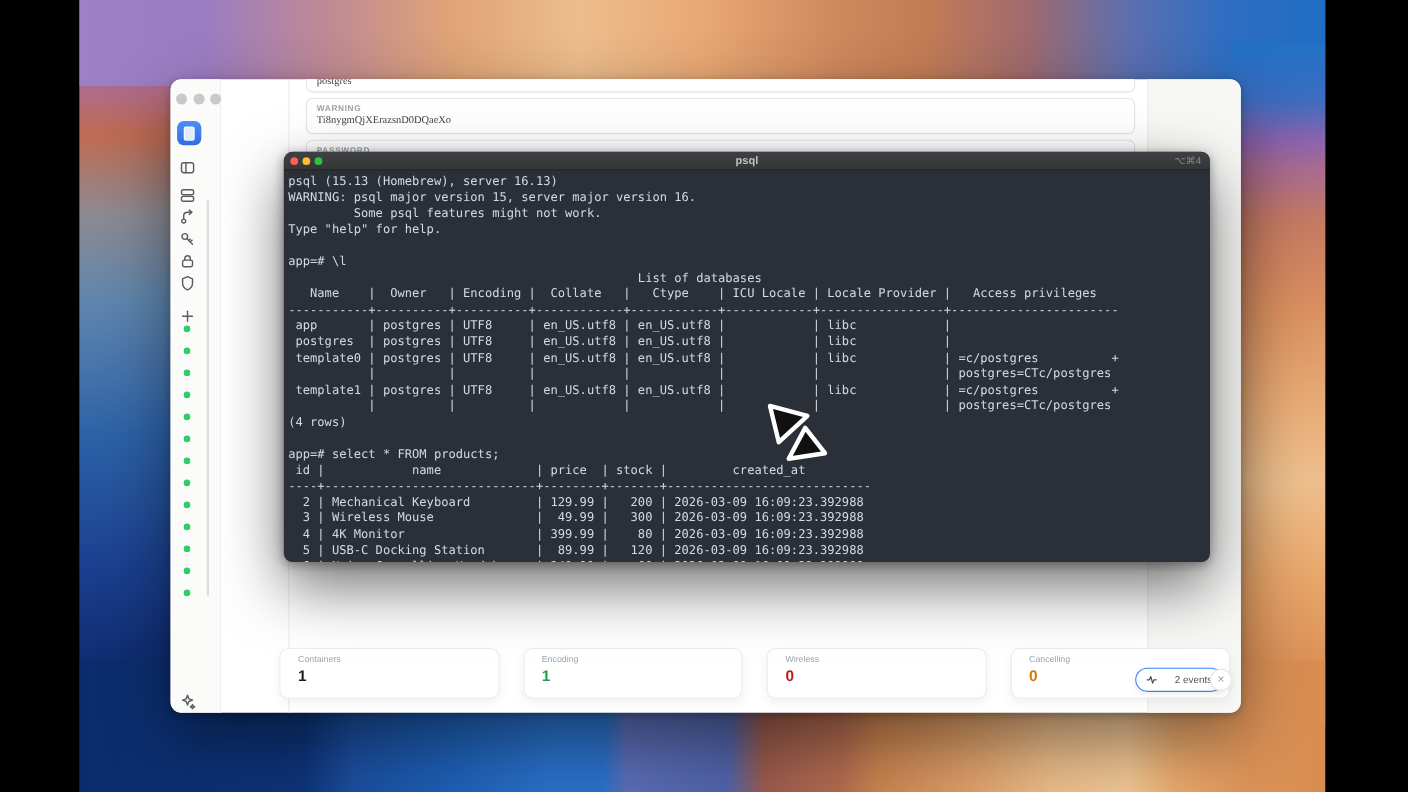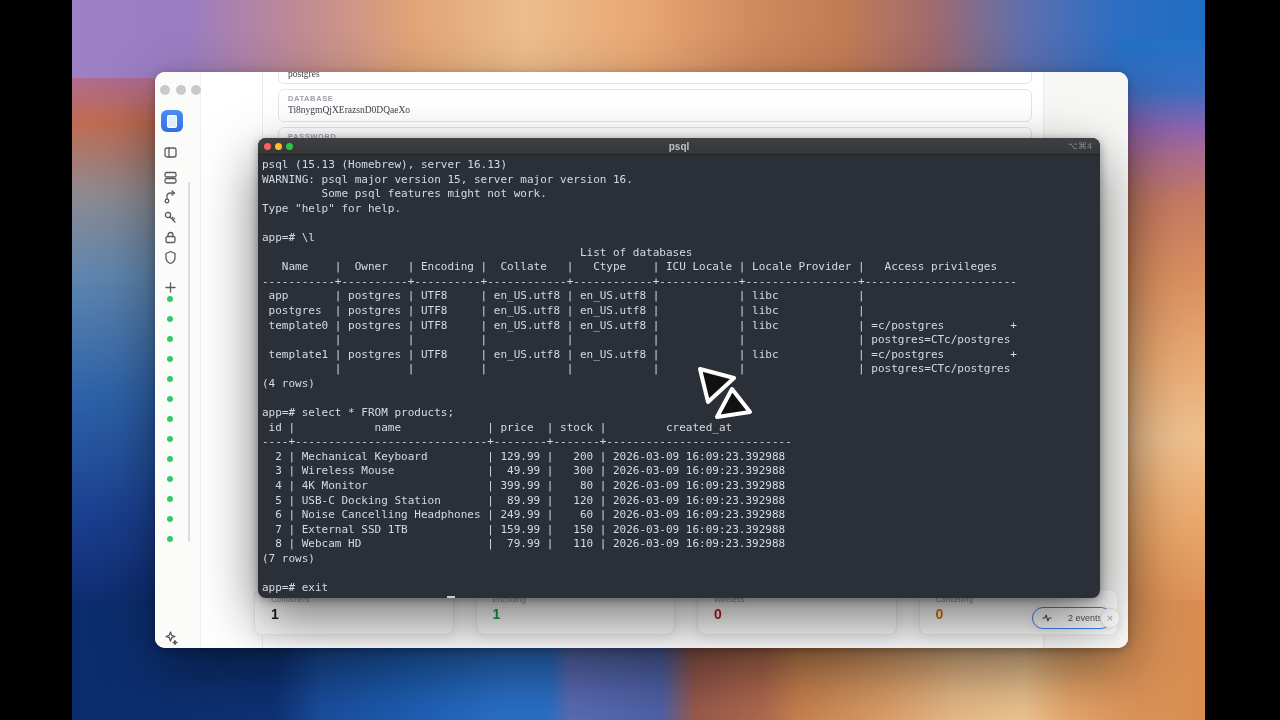--- a/index.html
+++ b/index.html
@@ -48,21 +48,21 @@
 
   #events-pill { position:absolute; left:877px; top:535px; height:22px; padding:0 9px; display:flex; align-items:center; gap:16px;
     background:#fff; border:1px solid #3b82f6; border-radius:11px; box-shadow:0 2px 6px rgba(0,0,0,.08);
     font-size:9px; color:#52525b; }
   #events-pill svg { width:10px; height:10px; stroke:#52525b; fill:none; stroke-width:1.4; stroke-linecap:round; stroke-linejoin:round; }
   #notif-close { position:absolute; left:945px; top:536px; width:20px; height:20px; border-radius:50%;
     background:#fff; border:1px solid #e8e8e7; box-shadow:0 2px 6px rgba(0,0,0,.08);
     display:flex; align-items:center; justify-content:center; font-size:11px; color:#9ca3af; line-height:1; }
 
   
-  #term-win { position:absolute; left:258px; top:138px; width:842px; height:460px; border-radius:8px; overflow:hidden;
+  #term-win { position:absolute; left:258px; top:138px; width:842px; height:373px; border-radius:8px; overflow:hidden;
     z-index:20; background:#2b2f38; box-shadow:0 22px 55px rgba(0,0,0,.55), 0 2px 10px rgba(0,0,0,.35); }
   #term-titlebar { position:absolute; left:0; top:0; width:842px; height:17px;
     background:linear-gradient(180deg,#3e4144,#343638); border-bottom:1px solid #222426;
     display:flex; align-items:center; justify-content:center; }
   .ttl { position:absolute; top:5px; width:7px; height:7px; border-radius:50%; }
   #term-title { font-size:10px; font-weight:700; color:#bfc1c4; }
   #term-shortcut { position:absolute; right:8px; top:3px; font-size:9px; color:#85878a; }
   #term-pre { position:absolute; left:4px; top:20px; width:834px;
     font-family:"DejaVu Sans Mono", monospace; font-size:11px; line-height:14.6px;
     color:#d5dae1; white-space:pre; }
@@ -161,21 +161,21 @@
 
     </div>
 
     <div id="divider-1"></div>
     <div id="right-panel"></div>
 
     <div class="field-box" style="top:-18px; height:30px"></div>
     <div class="field-value" style="top:-3px">postgres</div>
 
     <div class="field-box" style="top:17px; height:33px"></div>
-    <div class="field-label" style="top:22px">DATABASE</div>
+    <div class="field-label" style="top:22px">WARNING</div>
     <div class="field-value" style="top:33px">Ti8nygmQjXErazsnD0DQaeXo</div>
 
     <div class="field-box" style="top:55px; height:40px"></div>
     <div class="field-label" style="top:60px">PASSWORD</div>
 
     <div id="stats-row">
         <div class="stat-card">
           <div class="stat-label">Containers</div>
           <div class="stat-value" style="color: rgb(28, 28, 30);">1</div>
         </div>

